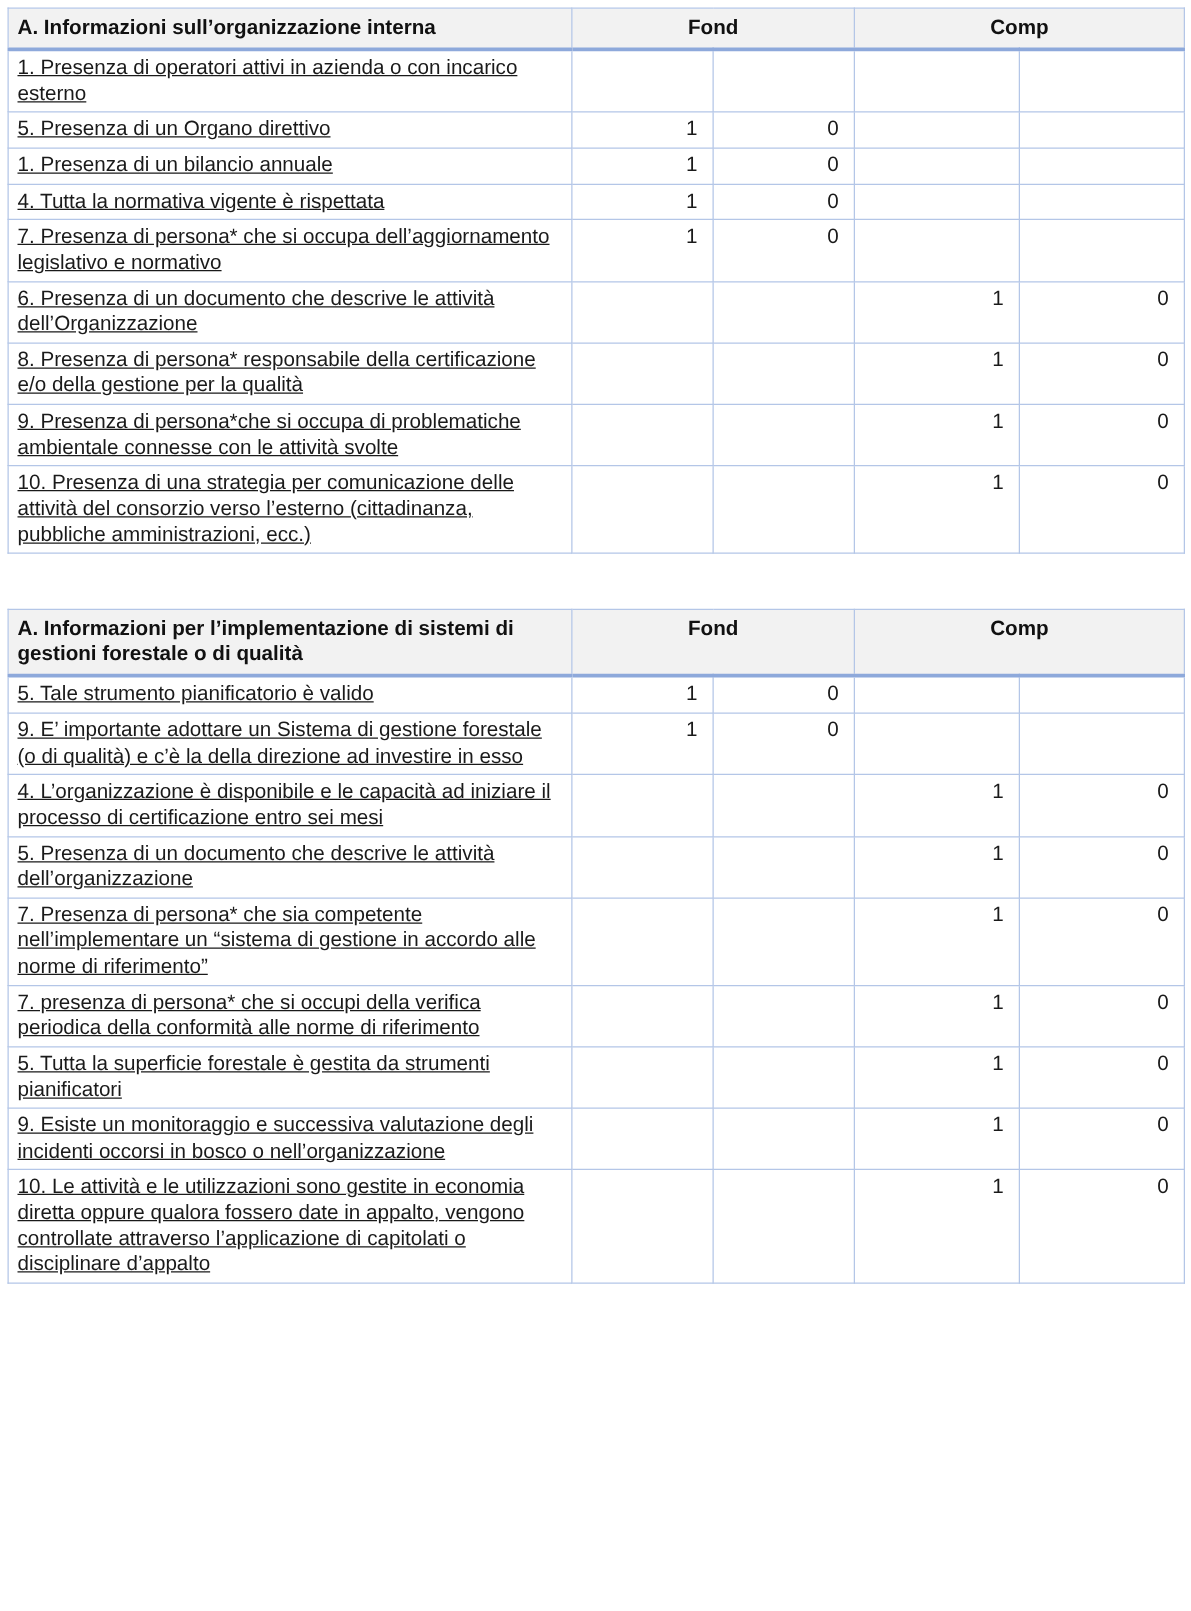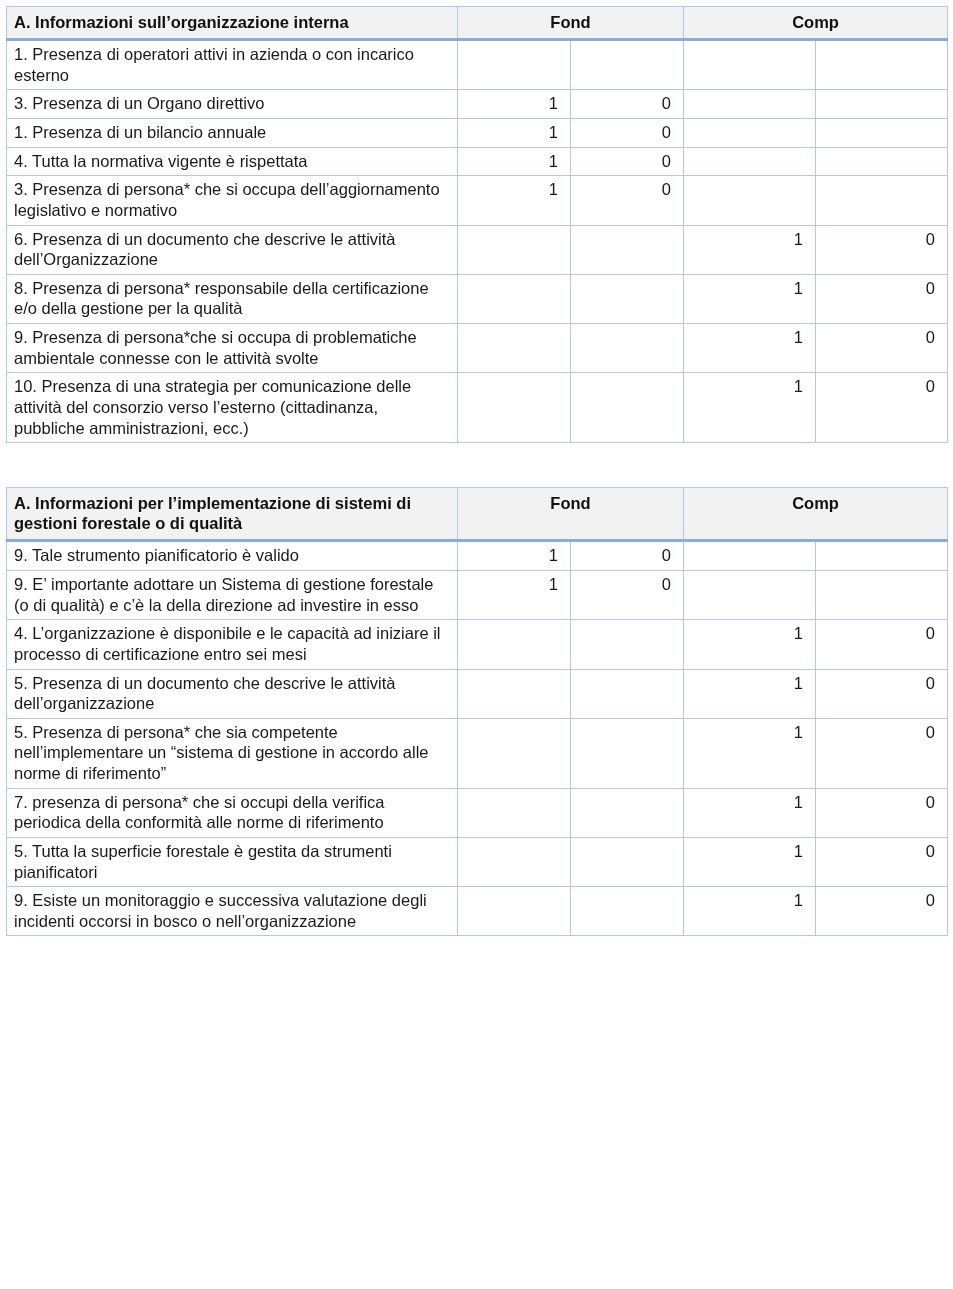--- a/index.html
+++ b/index.html
@@ -61,21 +61,21 @@
   tbody td {
     border: 1px solid #b4c6e7;
     font-size: 16.5px;
     line-height: 1.25;
     padding: 3px 7px 4px 7px;
     vertical-align: top;
     background: #ffffff;
     color: #1a1a1a;
     font-weight: normal;
   }
-  td.cell-label { text-align: left; }
+  td.cell-label { text-align: left; text-decoration: underline; }
   td.cell-val {
     text-align: right;
     padding-right: 12px;
     white-space: nowrap;
   }
 </style>
 </head>
 <body>
 
 <div class="page">
@@ -97,42 +97,42 @@
         </thead>
         <tbody>
           <tr>
             <td class="cell-label">1. Presenza di operatori attivi in azienda o con incarico esterno</td>
             <td class="cell-val"></td>
             <td class="cell-val"></td>
             <td class="cell-val"></td>
             <td class="cell-val"></td>
           </tr>
           <tr>
-            <td class="cell-label">3. Presenza di un Organo direttivo</td>
+            <td class="cell-label">5. Presenza di un Organo direttivo</td>
             <td class="cell-val">1</td>
             <td class="cell-val">0</td>
             <td class="cell-val"></td>
             <td class="cell-val"></td>
           </tr>
           <tr>
             <td class="cell-label">1. Presenza di un bilancio annuale</td>
             <td class="cell-val">1</td>
             <td class="cell-val">0</td>
             <td class="cell-val"></td>
             <td class="cell-val"></td>
           </tr>
           <tr>
             <td class="cell-label">4. Tutta la normativa vigente è rispettata</td>
             <td class="cell-val">1</td>
             <td class="cell-val">0</td>
             <td class="cell-val"></td>
             <td class="cell-val"></td>
           </tr>
           <tr>
-            <td class="cell-label">3. Presenza di persona* che si occupa dell’aggiornamento legislativo e normativo</td>
+            <td class="cell-label">7. Presenza di persona* che si occupa dell’aggiornamento legislativo e normativo</td>
             <td class="cell-val">1</td>
             <td class="cell-val">0</td>
             <td class="cell-val"></td>
             <td class="cell-val"></td>
           </tr>
           <tr>
             <td class="cell-label">6. Presenza di un documento che descrive le attività dell’Organizzazione</td>
             <td class="cell-val"></td>
             <td class="cell-val"></td>
             <td class="cell-val">1</td>
@@ -172,21 +172,21 @@
         </colgroup>
         <thead>
           <tr>
             <th class="th-label">A. Informazioni per l’implementazione di sistemi di gestioni forestale o di qualità</th>
             <th class="th-group" colspan="2">Fond</th>
             <th class="th-group" colspan="2">Comp</th>
           </tr>
         </thead>
         <tbody>
           <tr>
-            <td class="cell-label">9. Tale strumento pianificatorio è valido</td>
+            <td class="cell-label">5. Tale strumento pianificatorio è valido</td>
             <td class="cell-val">1</td>
             <td class="cell-val">0</td>
             <td class="cell-val"></td>
             <td class="cell-val"></td>
           </tr>
           <tr>
             <td class="cell-label">9. E’ importante adottare un Sistema di gestione forestale (o di qualità) e c’è la della direzione ad investire in esso</td>
             <td class="cell-val">1</td>
             <td class="cell-val">0</td>
             <td class="cell-val"></td>
@@ -200,21 +200,21 @@
             <td class="cell-val">0</td>
           </tr>
           <tr>
             <td class="cell-label">5. Presenza di un documento che descrive le attività dell’organizzazione</td>
             <td class="cell-val"></td>
             <td class="cell-val"></td>
             <td class="cell-val">1</td>
             <td class="cell-val">0</td>
           </tr>
           <tr>
-            <td class="cell-label">5. Presenza di persona* che sia competente nell’implementare un “sistema di gestione in accordo alle norme di riferimento”</td>
+            <td class="cell-label">7. Presenza di persona* che sia competente nell’implementare un “sistema di gestione in accordo alle norme di riferimento”</td>
             <td class="cell-val"></td>
             <td class="cell-val"></td>
             <td class="cell-val">1</td>
             <td class="cell-val">0</td>
           </tr>
           <tr>
             <td class="cell-label">7. presenza di persona* che si occupi della verifica periodica della conformità alle norme di riferimento</td>
             <td class="cell-val"></td>
             <td class="cell-val"></td>
             <td class="cell-val">1</td>
@@ -222,20 +222,27 @@
           </tr>
           <tr>
             <td class="cell-label">5. Tutta la superficie forestale è gestita da strumenti pianificatori</td>
             <td class="cell-val"></td>
             <td class="cell-val"></td>
             <td class="cell-val">1</td>
             <td class="cell-val">0</td>
           </tr>
           <tr>
             <td class="cell-label">9. Esiste un monitoraggio e successiva valutazione degli incidenti occorsi in bosco o nell’organizzazione</td>
+            <td class="cell-val"></td>
+            <td class="cell-val"></td>
+            <td class="cell-val">1</td>
+            <td class="cell-val">0</td>
+          </tr>
+          <tr>
+            <td class="cell-label">10. Le attività e le utilizzazioni sono gestite in economia diretta oppure qualora fossero date in appalto, vengono controllate attraverso l’applicazione di capitolati o disciplinare d’appalto</td>
             <td class="cell-val"></td>
             <td class="cell-val"></td>
             <td class="cell-val">1</td>
             <td class="cell-val">0</td>
           </tr>
         </tbody>
       </table>
     </div>
 </div>
 

